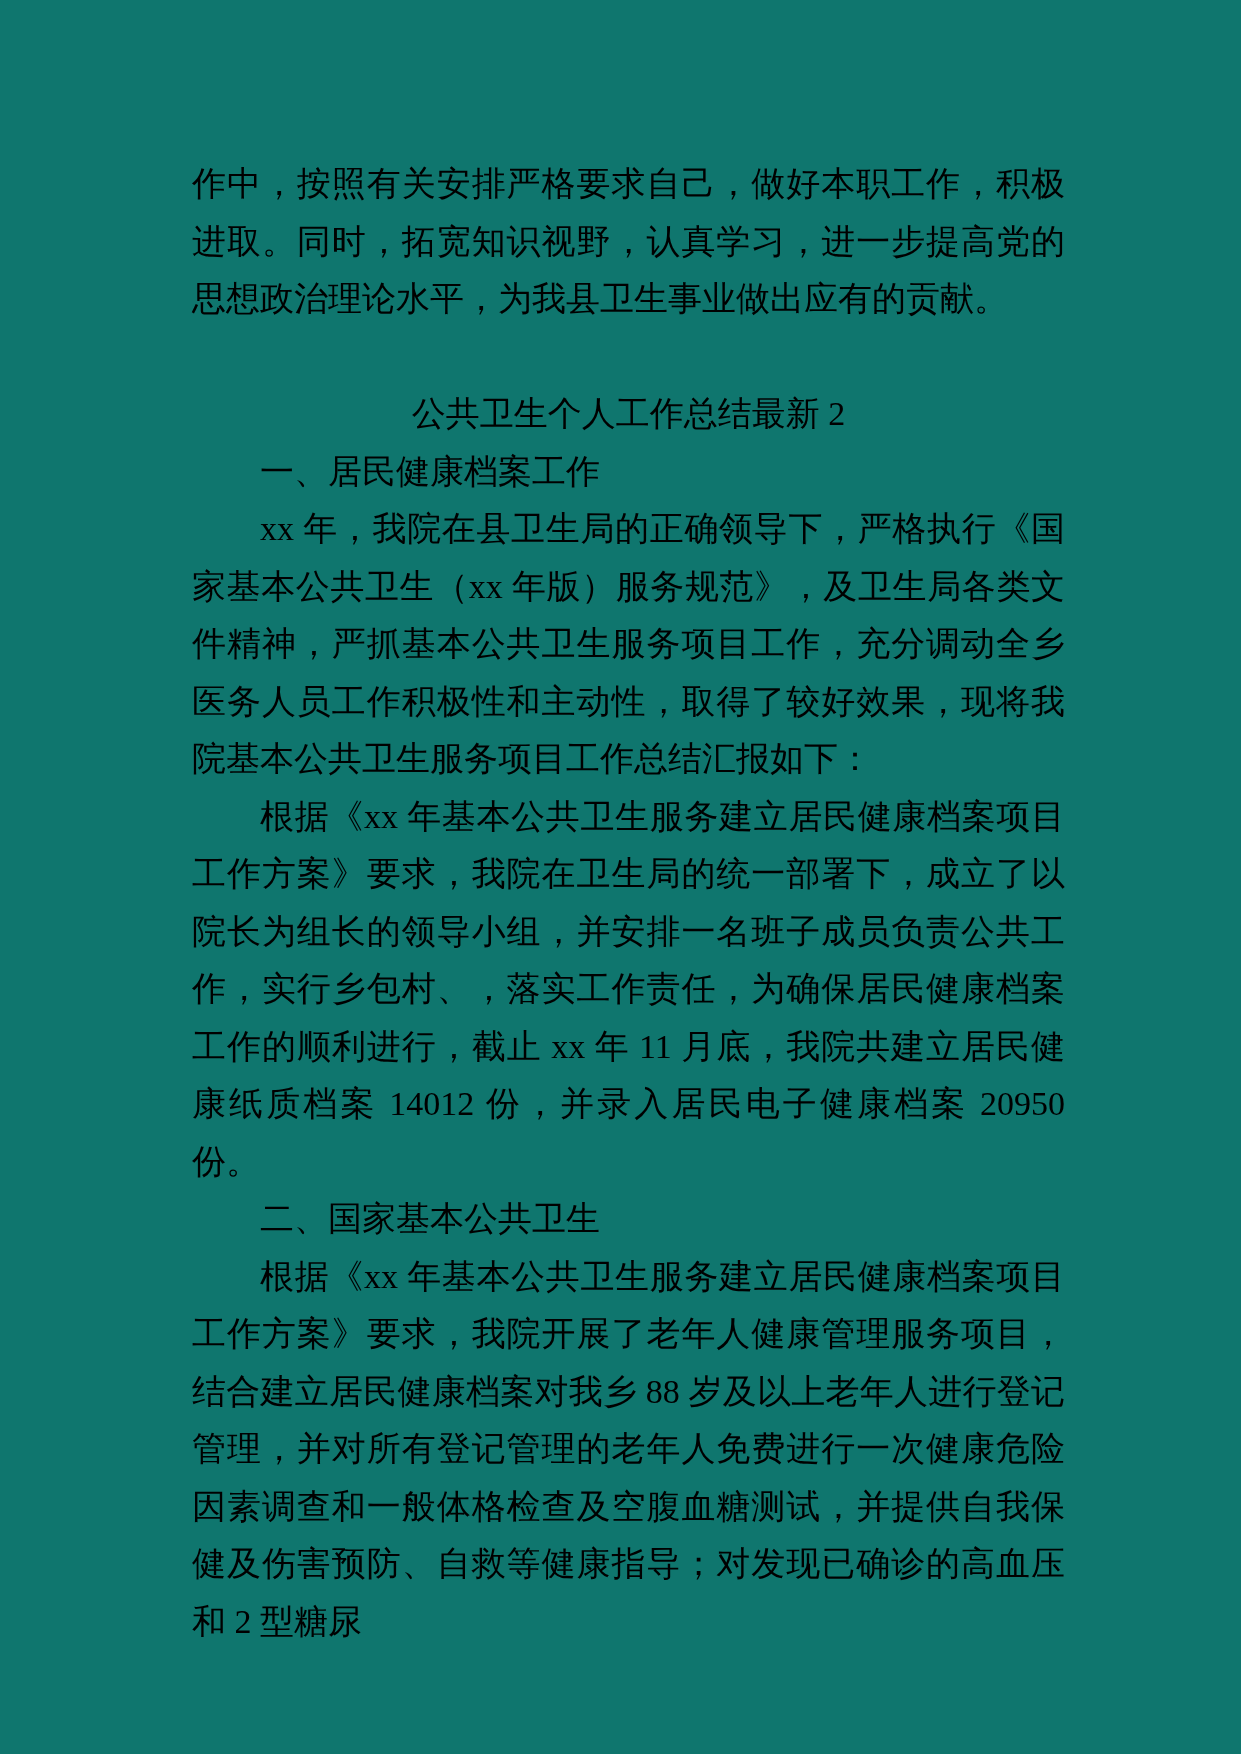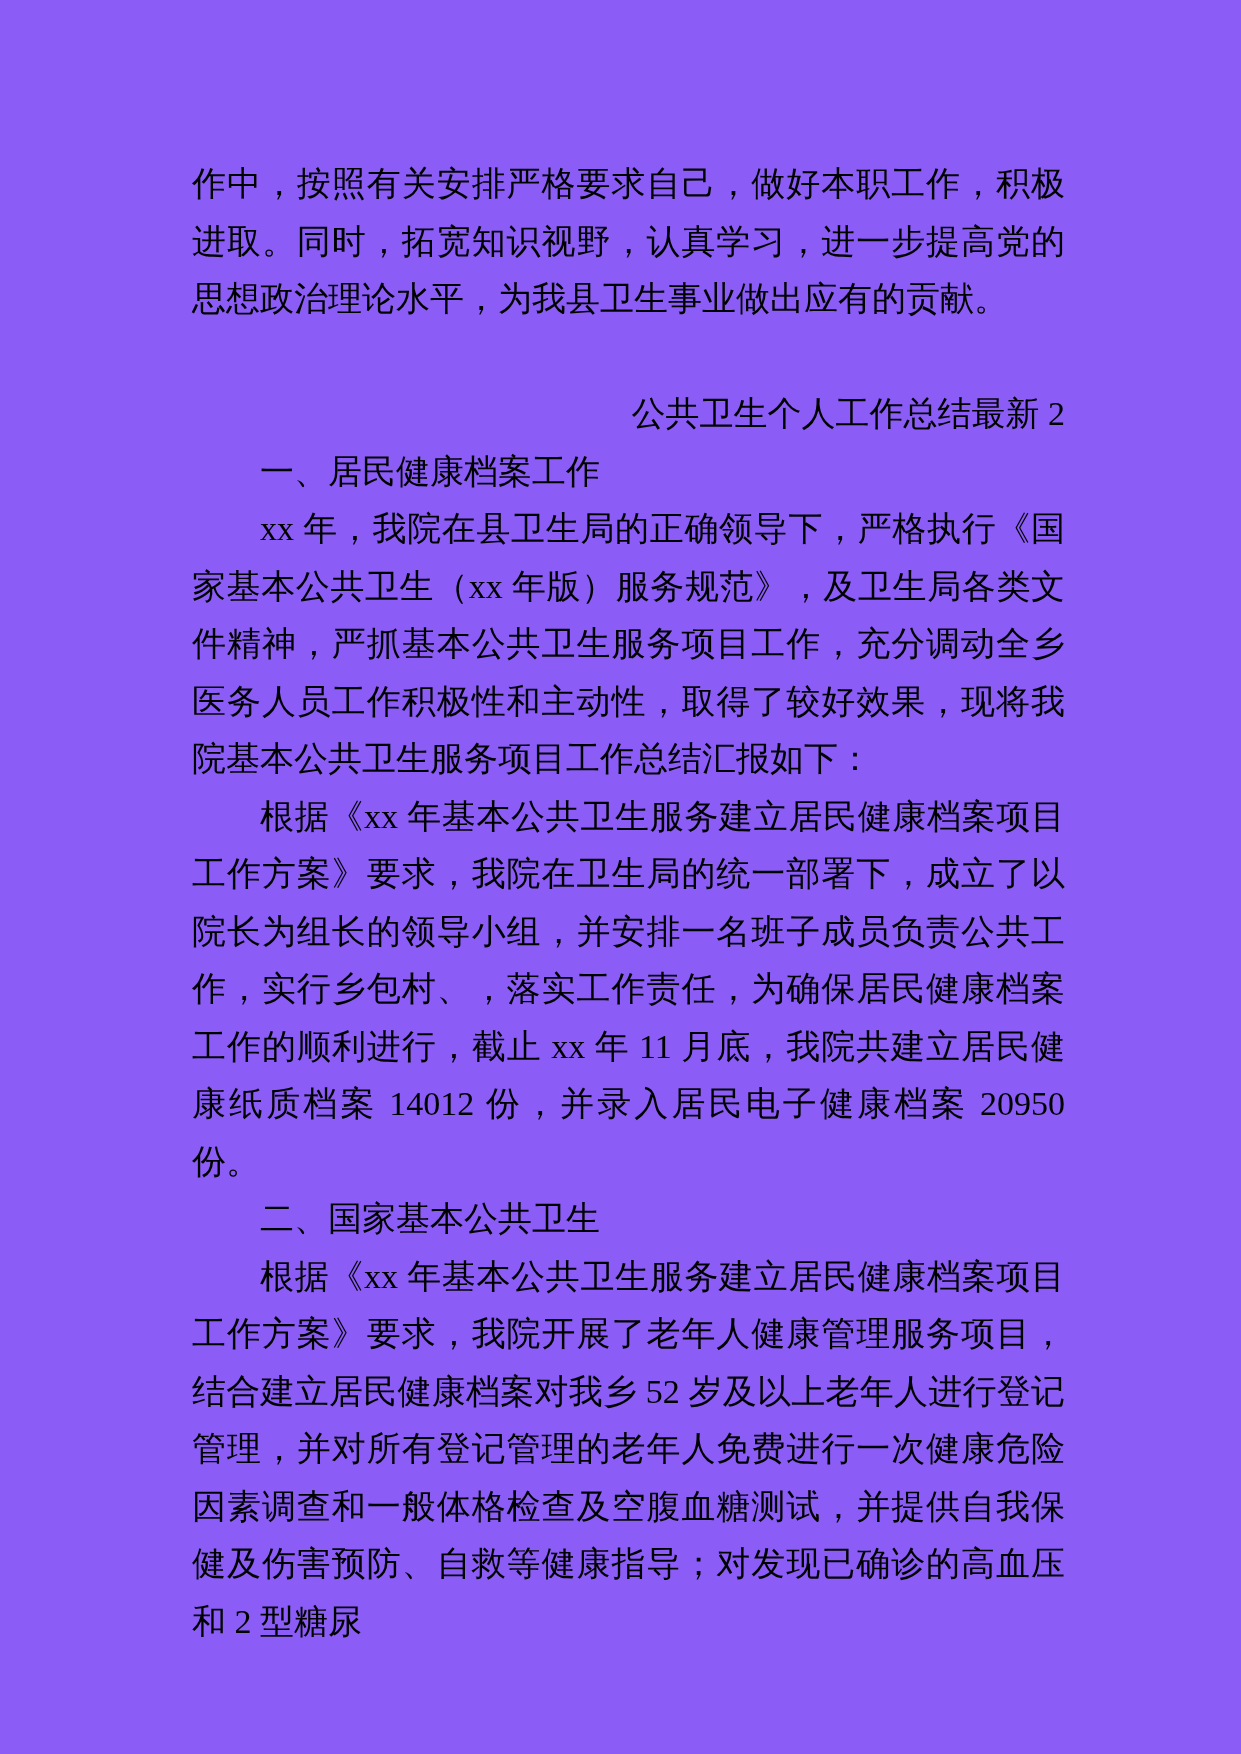--- a/index.html
+++ b/index.html
@@ -4,50 +4,50 @@
 <style>
   html, body {
     margin: 0;
     padding: 0;
     background: #ffffff;
   }
   .page {
     position: relative;
     width: 1241px;
     height: 1754px;
-    background: #8b5cf6;
+    background: #0f766e;
     box-sizing: border-box;
     padding: 155px 176px 0 192px;
     overflow: hidden;
   }
   .doc {
     font-family: "Liberation Serif", "DejaVu Serif", serif;
     font-size: 34px;
     line-height: 57.5px;
     color: #000000;
     text-align: justify;
   }
   .doc p {
     margin: 0;
     padding: 0;
   }
   .indent {
     text-indent: 2em;
   }
   .title-block {
     margin-top: 57.5px !important;
-    text-align: right;
+    text-align: center;
   }
 </style>
 </head>
 <body>
 
 <div class="page">
   <div class="doc">
     <p>作中，按照有关安排严格要求自己，做好本职工作，积极进取。同时，拓宽知识视野，认真学习，进一步提高党的思想政治理论水平，为我县卫生事业做出应有的贡献。</p>
     <p class="title-block">公共卫生个人工作总结最新 2</p>
     <p class="indent">一、居民健康档案工作</p>
     <p class="indent">xx 年，我院在县卫生局的正确领导下，严格执行《国家基本公共卫生（xx 年版）服务规范》，及卫生局各类文件精神，严抓基本公共卫生服务项目工作，充分调动全乡医务人员工作积极性和主动性，取得了较好效果，现将我院基本公共卫生服务项目工作总结汇报如下：</p>
     <p class="indent">根据《xx 年基本公共卫生服务建立居民健康档案项目工作方案》要求，我院在卫生局的统一部署下，成立了以院长为组长的领导小组，并安排一名班子成员负责公共工作，实行乡包村、，落实工作责任，为确保居民健康档案工作的顺利进行，截止 xx 年 11 月底，我院共建立居民健康纸质档案 14012 份，并录入居民电子健康档案 20950 份。</p>
     <p class="indent">二、国家基本公共卫生</p>
-    <p class="indent">根据《xx 年基本公共卫生服务建立居民健康档案项目工作方案》要求，我院开展了老年人健康管理服务项目，结合建立居民健康档案对我乡 52 岁及以上老年人进行登记管理，并对所有登记管理的老年人免费进行一次健康危险因素调查和一般体格检查及空腹血糖测试，并提供自我保健及伤害预防、自救等健康指导；对发现已确诊的高血压和 2 型糖尿</p>
+    <p class="indent">根据《xx 年基本公共卫生服务建立居民健康档案项目工作方案》要求，我院开展了老年人健康管理服务项目，结合建立居民健康档案对我乡 88 岁及以上老年人进行登记管理，并对所有登记管理的老年人免费进行一次健康危险因素调查和一般体格检查及空腹血糖测试，并提供自我保健及伤害预防、自救等健康指导；对发现已确诊的高血压和 2 型糖尿</p>
   </div>
 </div>
 
 </body></html>

